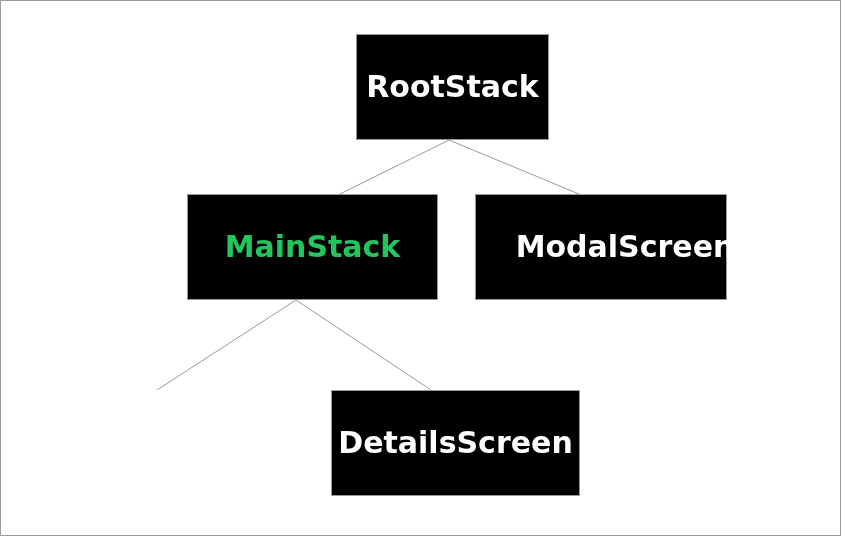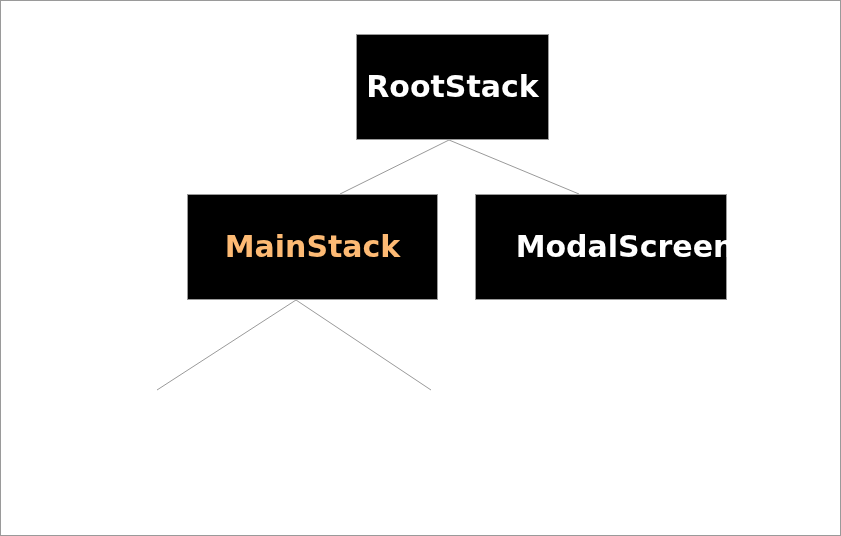--- a/index.html
+++ b/index.html
@@ -66,22 +66,25 @@
         <line x1="295" y1="299" x2="156" y2="389" stroke="#9a9a9a" stroke-width="1" shape-rendering="geometricPrecision"></line>
         <line x1="295" y1="299" x2="430" y2="389" stroke="#9a9a9a" stroke-width="1" shape-rendering="geometricPrecision"></line>
       </g>
   </svg>
 
   <div class="node" id="node-rootstack" style="left: 355px; top: 33px; width: 193px; height: 106px; background: rgb(0, 0, 0); border-color: rgb(154, 154, 154);">
     <span class="node-label" style="color: rgb(255, 255, 255);">RootStack</span>
   </div>
 
   <div class="node" id="node-mainstack" style="left: 186px; top: 193px; width: 251px; height: 106px; background: rgb(0, 0, 0); border-color: rgb(154, 154, 154);">
-    <span class="node-label" style="color: #fdba74;">MainStack</span>
+    <span class="node-label" style="color: #22c55e;">MainStack</span>
   </div>
 
   <div class="node" id="node-modalscreen" style="left: 474px; top: 193px; width: 252px; height: 106px; background: rgb(0, 0, 0); border-color: rgb(154, 154, 154);">
     <span class="node-label" style="color: rgb(255, 255, 255);">ModalScreen</span>
   </div>
 
 
+  <div class="node" id="node-detailsscreen" style="left: 330px; top: 389px; width: 249px; height: 106px; background: rgb(0, 0, 0); border-color: rgb(154, 154, 154);">
+    <span class="node-label" style="color: rgb(255, 255, 255);">DetailsScreen</span>
+  </div>
 
 </div>
 
 </body></html>

